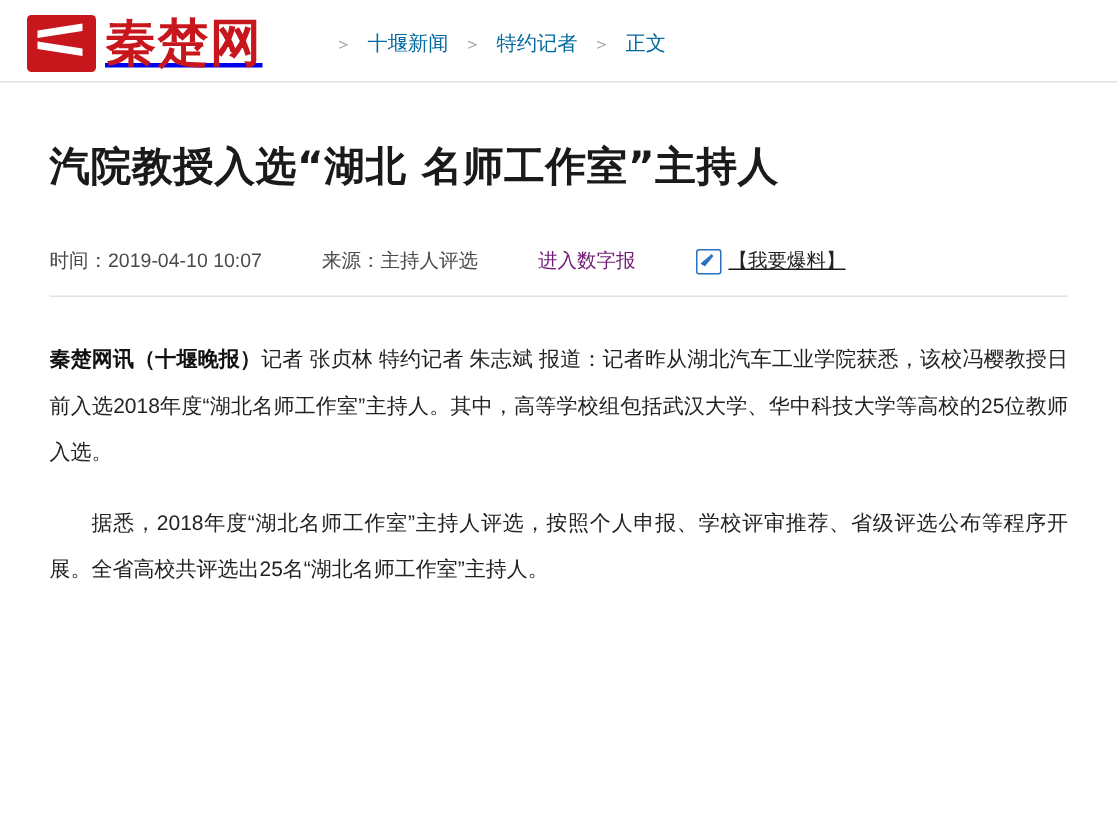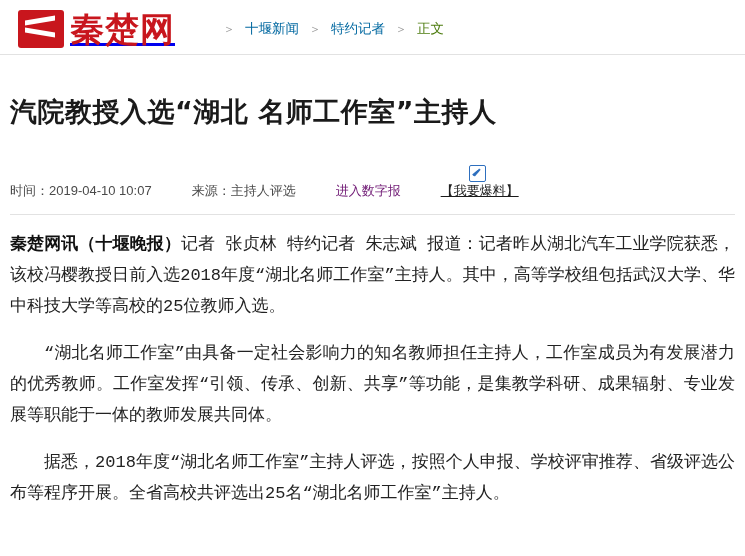--- a/index.html
+++ b/index.html
@@ -87,56 +87,56 @@
     color: #0369a1;
     text-decoration: none;
     padding: 0 2px;
   }
   .crumb-sep {
     color: #9a9a9a;
     margin: 0 8px;
     font-size: 12px;
   }
   .crumb-current {
-    color: #4d7c0f;
+    color: #0369a1;
   }
 
   .rule {
     height: 1px;
     background: #e2e2e2;
     margin: 0 0 0 0;
   }
 
   
   .content {
-    padding: 0 10px;
+    padding: 0 33px;
   }
 
   .title {
     font-family: "DejaVu Sans", sans-serif;
     font-size: 27px;
     font-weight: bold;
     color: #1a1a1a;
     letter-spacing: 0.5px;
     margin: 38px 0 0 0;
     line-height: 38px;
   }
 
   
   .meta {
     display: flex;
-    align-items: flex-end;
+    align-items: center;
     font-size: 13px;
     color: #4a4a4a;
     margin-top: 34px;
     padding-bottom: 14px;
     white-space: nowrap;
   }
   .meta-item { margin-right: 40px; }
-  .meta-item:last-child { margin-right: 0; flex-direction: column; }
+  .meta-item:last-child { margin-right: 0; }
   .meta-link {
     color: #701a75;
     text-decoration: none;
   }
   .report {
     display: flex;
     align-items: center;
     color: #1a1a1a;
   }
   .report-icon {
@@ -173,23 +173,23 @@
     color: #222222;
   }
 
   .meta-rule {
     height: 1px;
     background: #e2e2e2;
   }
 
   
   .article {
-    margin-top: 14px;
-    font-family: Liberation Mono, monospace;
-    font-size: 17px;
+    margin-top: 26px;
+    font-family: Liberation Sans, sans-serif;
+    font-size: 14px;
     line-height: 31px;
     color: #222222;
     text-align: justify;
   }
   .article p {
     margin: 0 0 16px 0;
     text-indent: 2em;
   }
   .article p.no-indent { text-indent: 0; }
   .lead-source {
@@ -233,18 +233,17 @@
         <span class="report-text">【我要爆料】</span>
       </a>
     </div>
 
     <div class="meta-rule"></div>
 
     <div class="article">
       <p class="no-indent">
         <span class="lead-source">秦楚网讯（十堰晚报）</span><span>记者 张贞林 特约记者 朱志斌 报道：记者昨从湖北汽车工业学院获悉，该校冯樱教授日前入选2018年度“湖北名师工作室”主持人。其中，高等学校组包括武汉大学、华中科技大学等高校的25位教师入选。</span>
       </p>
-      <p>“湖北名师工作室”由具备一定社会影响力的知名教师担任主持人，工作室成员为有发展潜力的优秀教师。工作室发挥“引领、传承、创新、共享”等功能，是集教学科研、成果辐射、专业发展等职能于一体的教师发展共同体。</p>
       <p>据悉，2018年度“湖北名师工作室”主持人评选，按照个人申报、学校评审推荐、省级评选公布等程序开展。全省高校共评选出25名“湖北名师工作室”主持人。</p>
     </div>
 
   </div>
 </div>
 
 </body></html>

